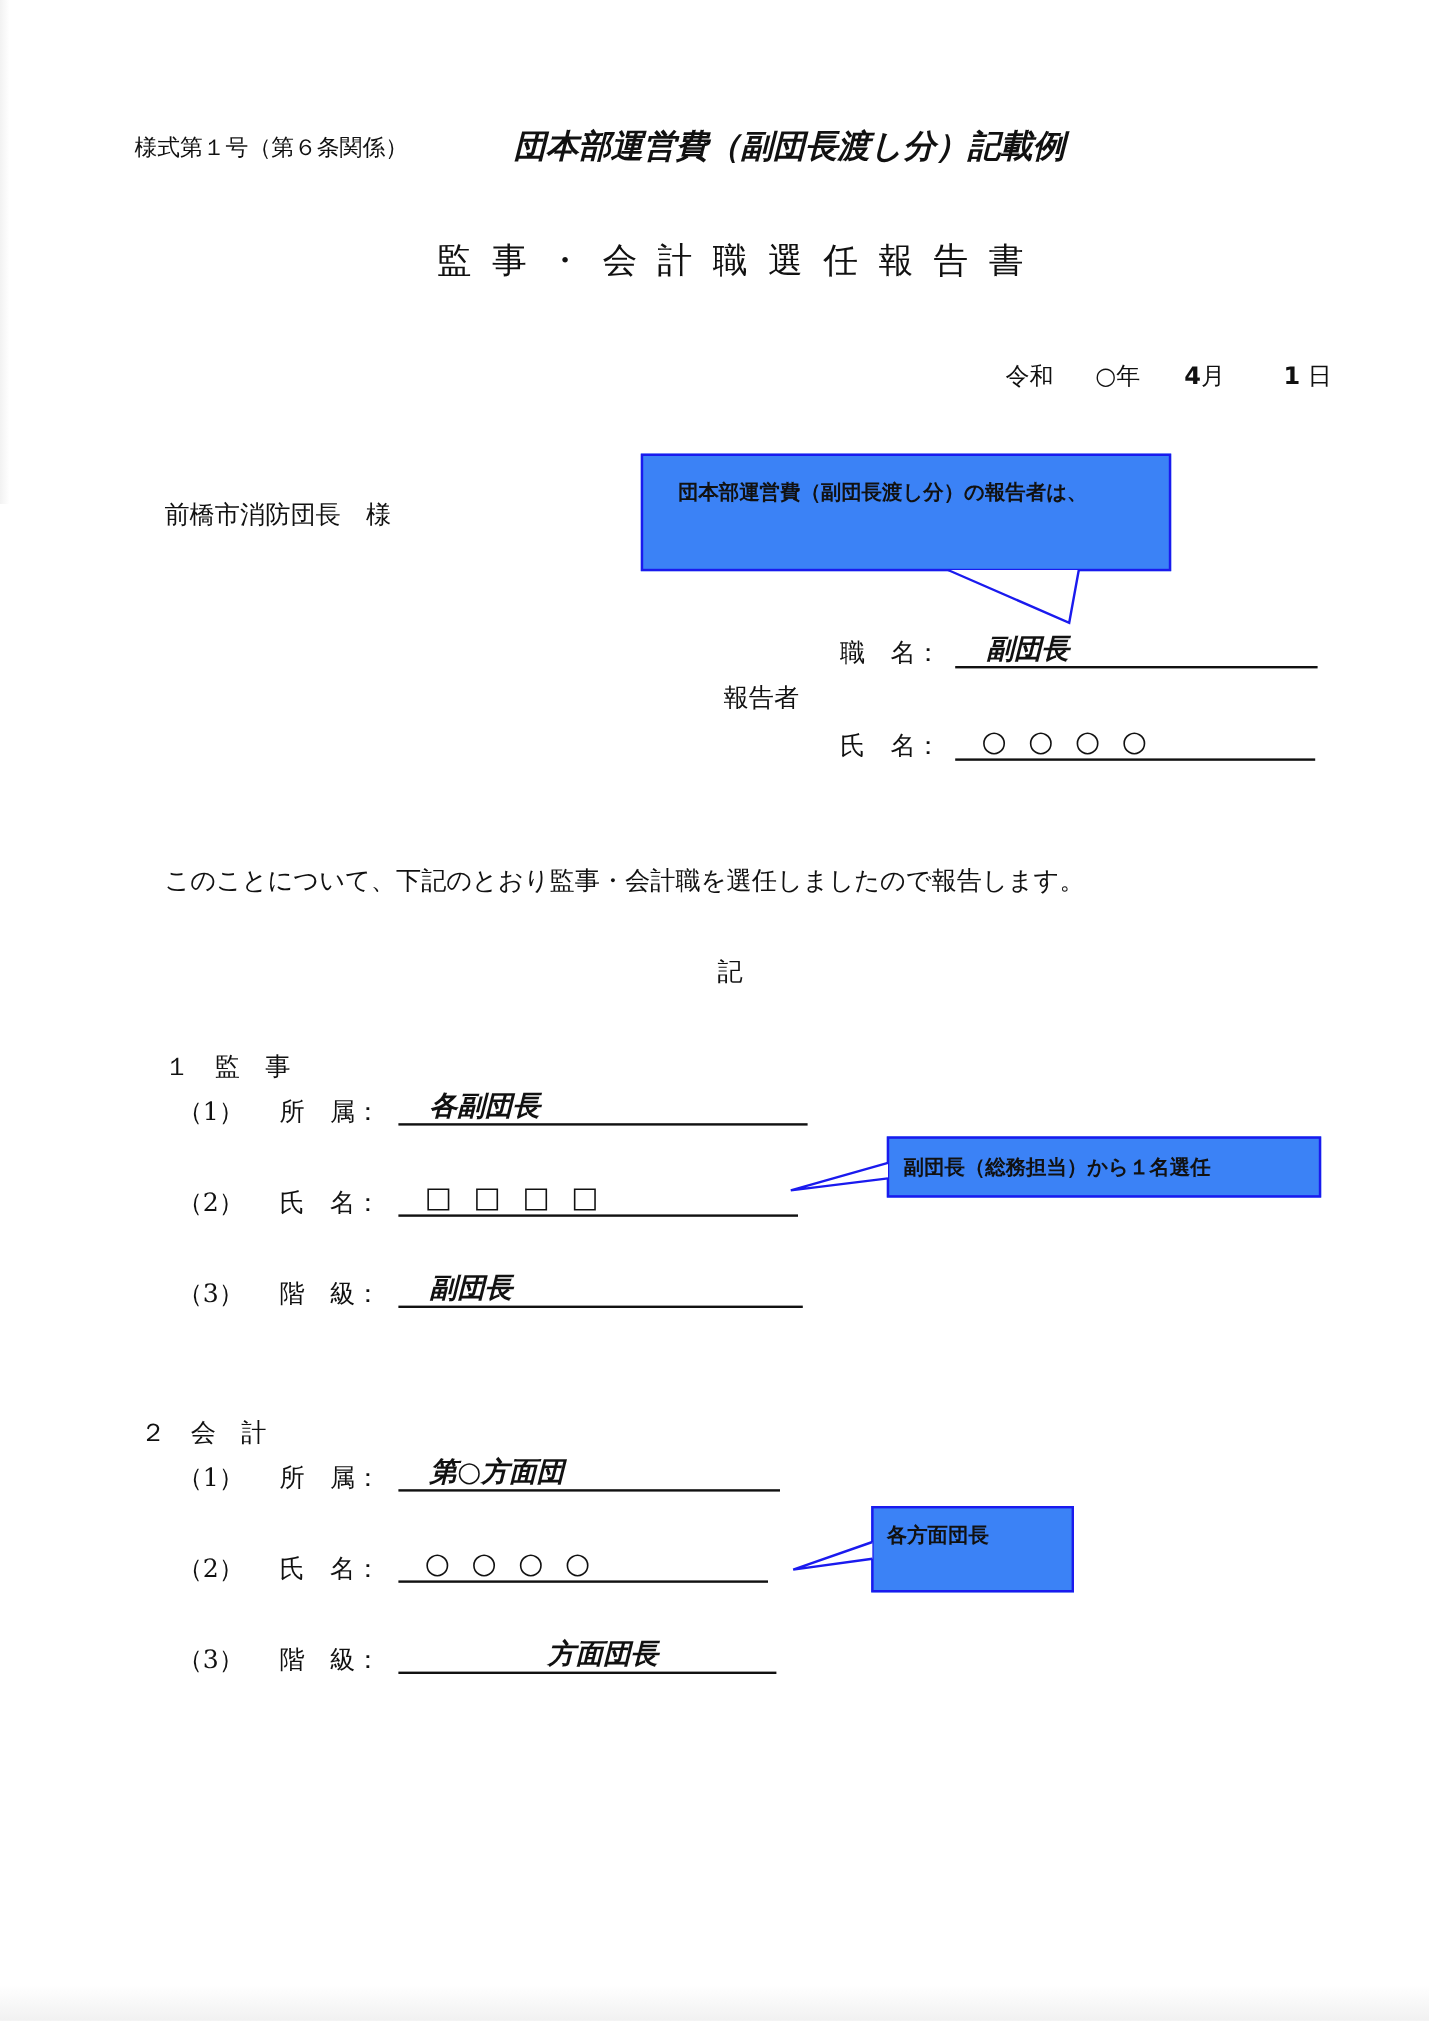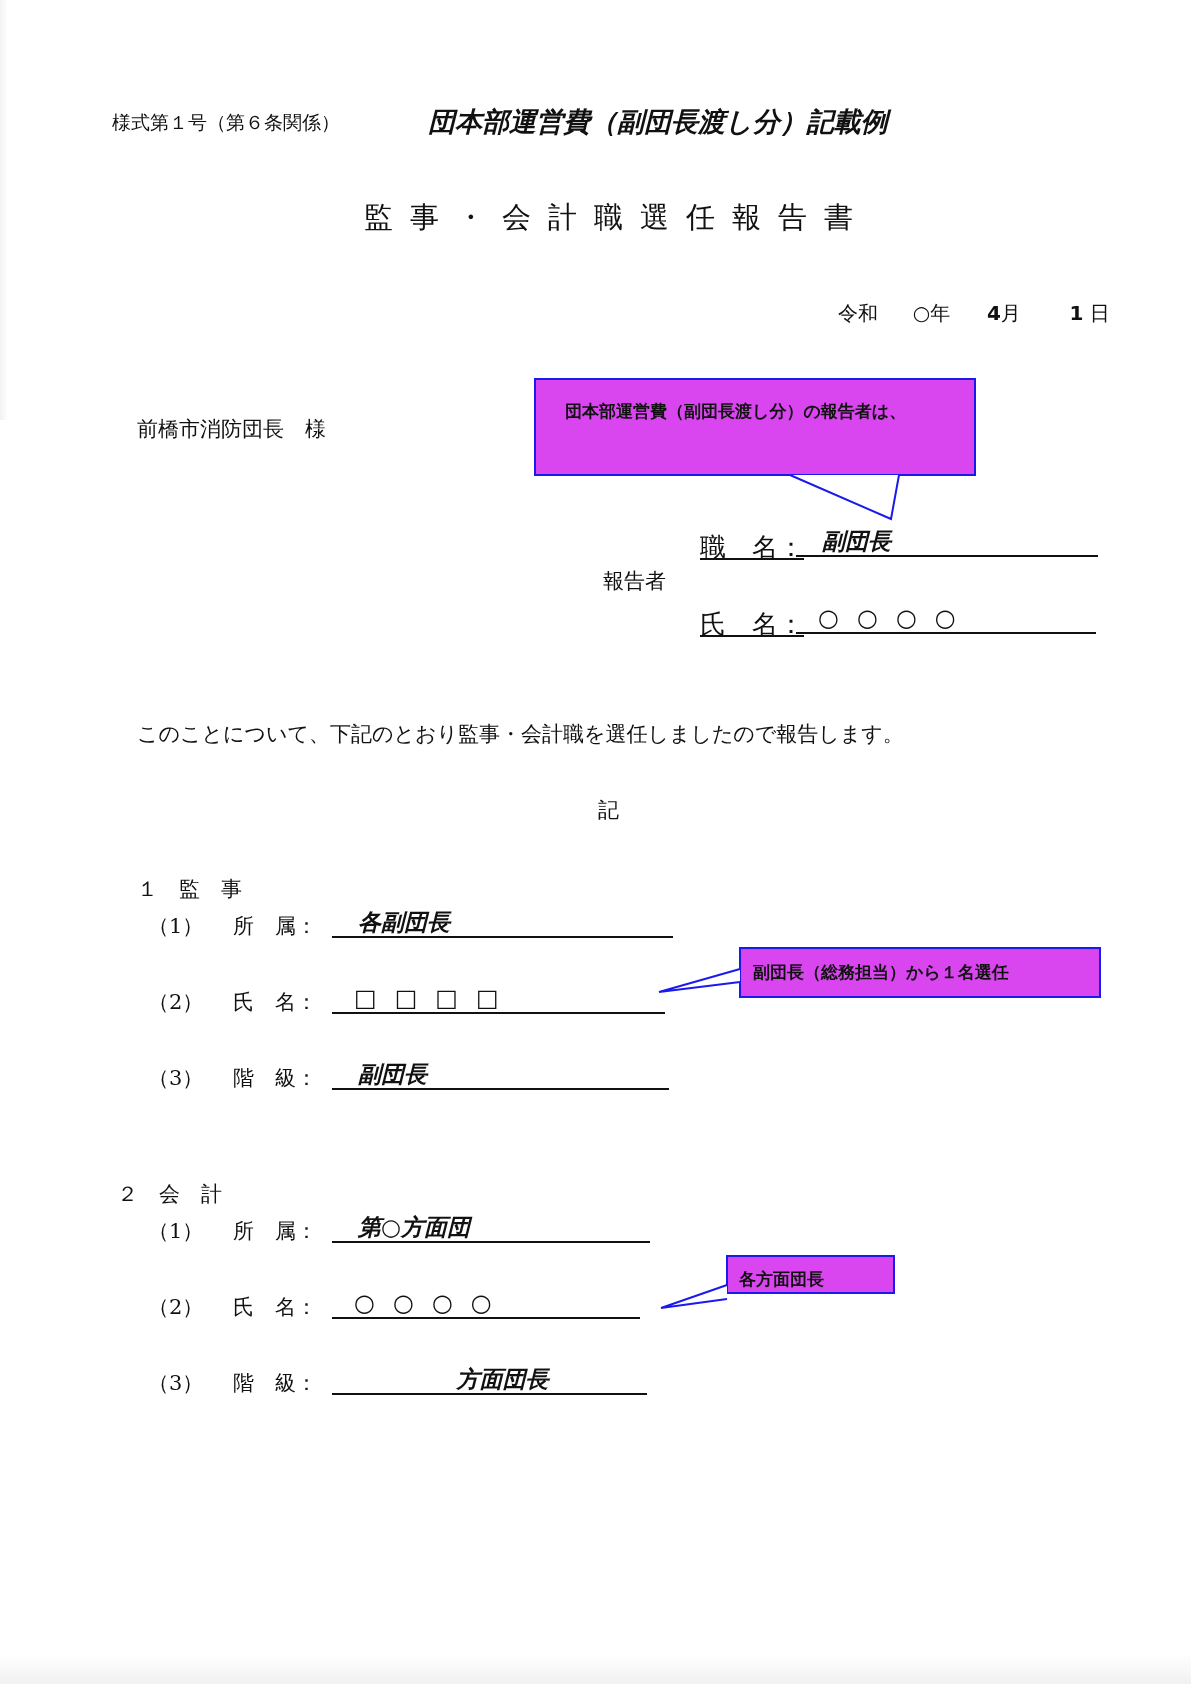--- a/index.html
+++ b/index.html
@@ -15,33 +15,33 @@
       background: linear-gradient(to bottom, #ffffff, #f1f1f1); }
     .abs { position: absolute; white-space: nowrap; }
     .form-no { left: 112px; top: 110px; font-size: 19px; }
     .example-title { left: 428px; top: 104px; font-size: 27px; font-weight: bold; font-style: italic;
       font-family: "DejaVu Sans", "Liberation Sans", sans-serif; letter-spacing: 0px; }
     .doc-title { left: 364px; top: 198px; font-size: 29px; letter-spacing: 17px; }
     .date { left: 838px; top: 300px; font-size: 20px; text-align: right; }
     .date .bold { font-weight: bold; font-family: "DejaVu Sans", "Liberation Sans", sans-serif; }
     .addressee { left: 137px; top: 415px; font-size: 21px; }
     .reporter-label { left: 603px; top: 567px; font-size: 21px; }
-    .field-label { font-size: 26px; text-decoration: underline; }
+    .field-label { font-size: 21px; }
     .fill {
       position: absolute; border-bottom: 2px solid #111; height: 30px;
       font-family: "DejaVu Sans", "Liberation Sans", sans-serif; font-weight: bold; font-size: 23px;
       padding-left: 26px; box-sizing: border-box; line-height: 28px; font-style: italic;
     }
     .fill.marks { font-weight: normal; font-size: 24px; letter-spacing: 18px; padding-left: 22px; }
     .body-text { left: 137px; top: 720px; font-size: 21px; }
     .ki { left: 598px; top: 796px; font-size: 21px; }
     .sec-head { font-size: 21px; }
     .item-label { font-size: 21px; }
     .callout {
-      position: absolute; border: 2px solid #1a1aee; background: #d946ef;
+      position: absolute; border: 2px solid #1a1aee; background: #3b82f6;
       font-family: "DejaVu Sans", "Liberation Sans", sans-serif; font-weight: bold; font-size: 17px;
       box-sizing: border-box; color: #111;
     }
     svg.tail { position: absolute; overflow: visible; }
   </style>
 </head>
 <body>
 
 <div class="left-shade"></div>
 
@@ -109,21 +109,21 @@
 <div class="fill" style="left:332px; top:1213px; width:318px;">第○方面団</div>
 
 <div class="abs item-label" style="left:148px; top:1293px;">（2）</div>
 <div class="abs item-label" style="left:233px; top:1293px;">氏　名：</div>
 <div class="fill marks" style="left:332px; top:1289px; width:308px;">○○○○</div>
 
 <div class="abs item-label" style="left:148px; top:1369px;">（3）</div>
 <div class="abs item-label" style="left:233px; top:1369px;">階　級：</div>
 <div class="fill" style="left:332px; top:1365px; width:315px;text-align:center;">方面団長</div>
 
-<div class="callout" style="left:726px; top:1255px; width:169px; height:39px; padding:11px 12px 0 11px;">
+<div class="callout" style="left:726px; top:1255px; width:169px; height:72px; padding:11px 12px 0 11px;">
   <span>各方面団長</span>
 </div>
 <svg class="tail" style="left:0;top:0;" width="1191" height="1684">
   <polygon points="727,1285 661,1308 727,1299" fill="#fff"></polygon>
   <polyline points="727,1285 661,1308 727,1299" fill="none" stroke="#1a1aee" stroke-width="2"></polyline>
 </svg>
 
 <div class="bottom-shade"></div>
 
 </body></html>

